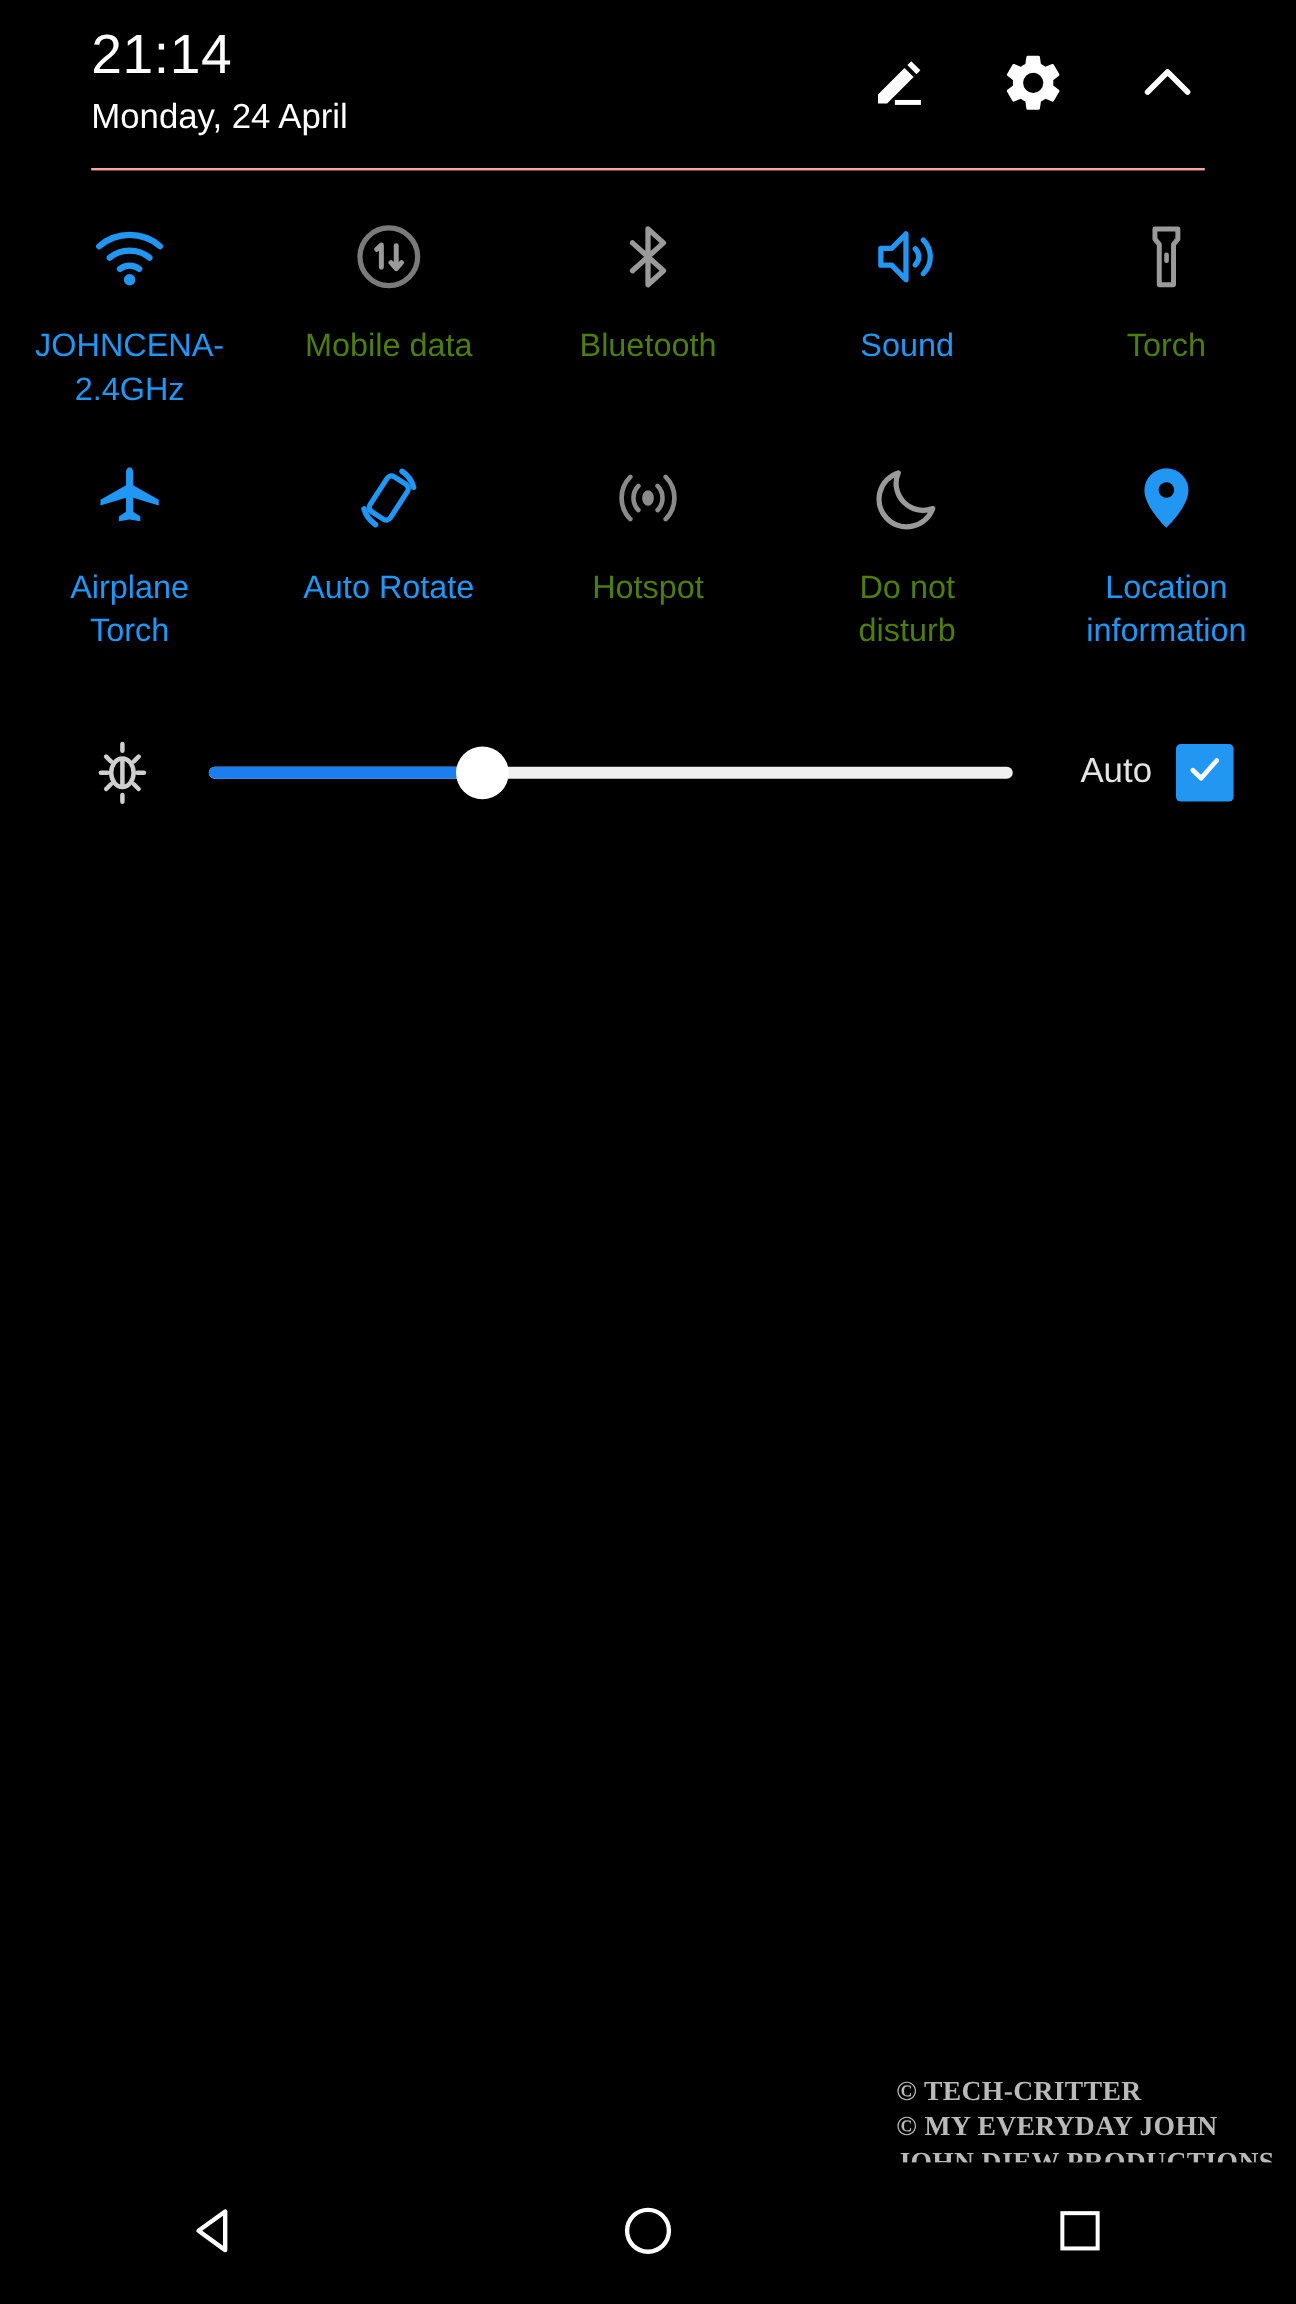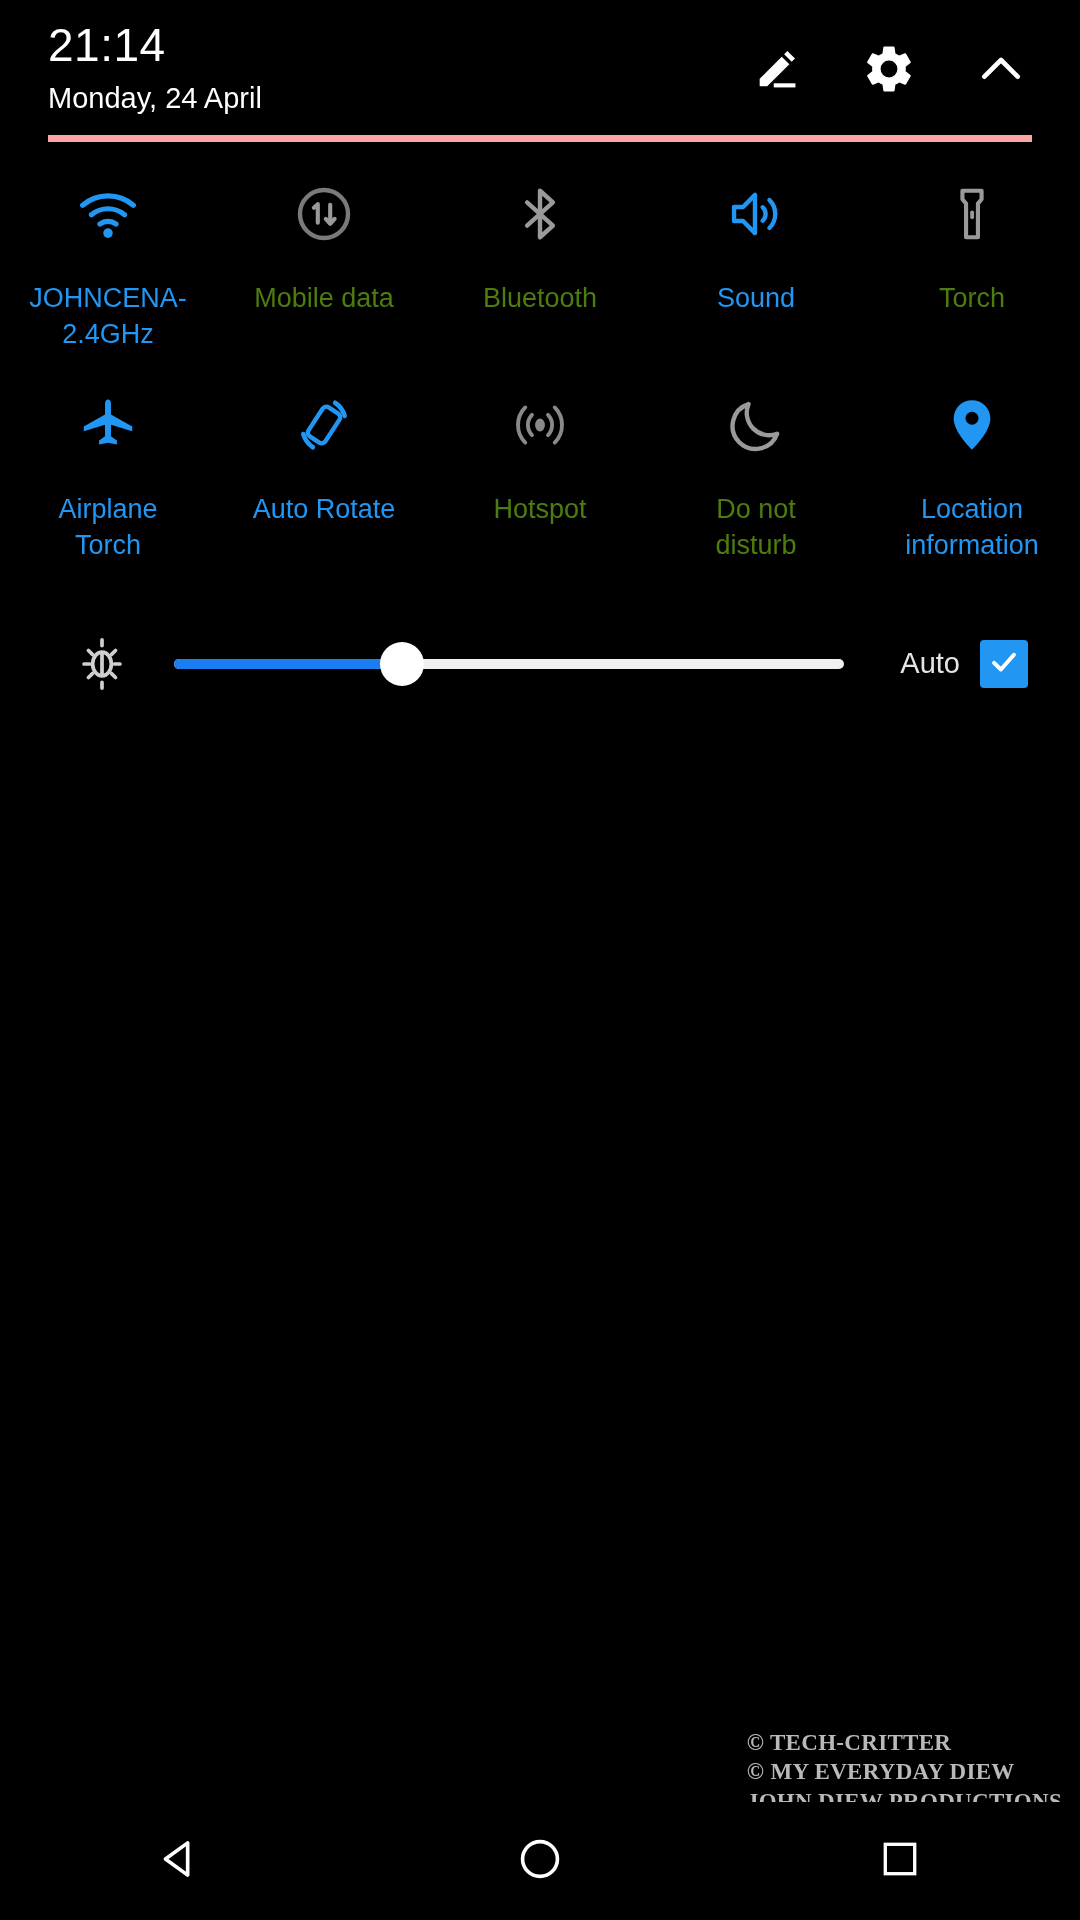--- a/index.html
+++ b/index.html
@@ -19,25 +19,25 @@
     position: absolute;
     inset: 0;
     background: #000000;
     display: flex;
     flex-direction: column;
   }
 
   
   .header {
     height: 142px;
-    margin: 0 48px;
+    margin: 0 76px;
     display: flex;
     align-items: flex-start;
     justify-content: space-between;
-    border-bottom: 7px solid #fca5a5;
+    border-bottom: 2px solid #fca5a5;
     box-sizing: border-box;
     padding-top: 22px;
   }
   .clock-block {
     display: flex;
     flex-direction: column;
     line-height: 1;
   }
   .clock-time {
     font-size: 46px;
@@ -76,21 +76,20 @@
     display: flex;
     width: 100%;
   }
   .tile {
     flex: 1 1 20%;
     display: flex;
     flex-direction: column;
     align-items: center;
     cursor: pointer;
     padding-bottom: 10px;
-    gap: 10px;
   }
   .tile-icon {
     width: 72px;
     height: 72px;
     display: flex;
     align-items: center;
     justify-content: center;
   }
   .tile-icon svg { display: block; }
   .tile-label {
@@ -397,21 +396,21 @@
           </svg>
         </span>
       </div>
     </div>
   </div>
 
   <div class="spacer"></div>
 
   <div class="watermark">
     <div>© TECH-CRITTER</div>
-    <div>© MY EVERYDAY DIEW</div>
+    <div>© MY EVERYDAY JOHN</div>
     <div>JOHN DIEW PRODUCTIONS</div>
   </div>
 
   <div class="navbar">
     <div class="nav-btn">
       <span>
         <svg width="46" height="46" viewBox="0 0 24 24">
           <path d="M16 3.6 L16 20.4 L4.4 12 Z" stroke="#ffffff" stroke-width="1.9" fill="none" stroke-linejoin="round"></path>
         </svg>
       </span>

